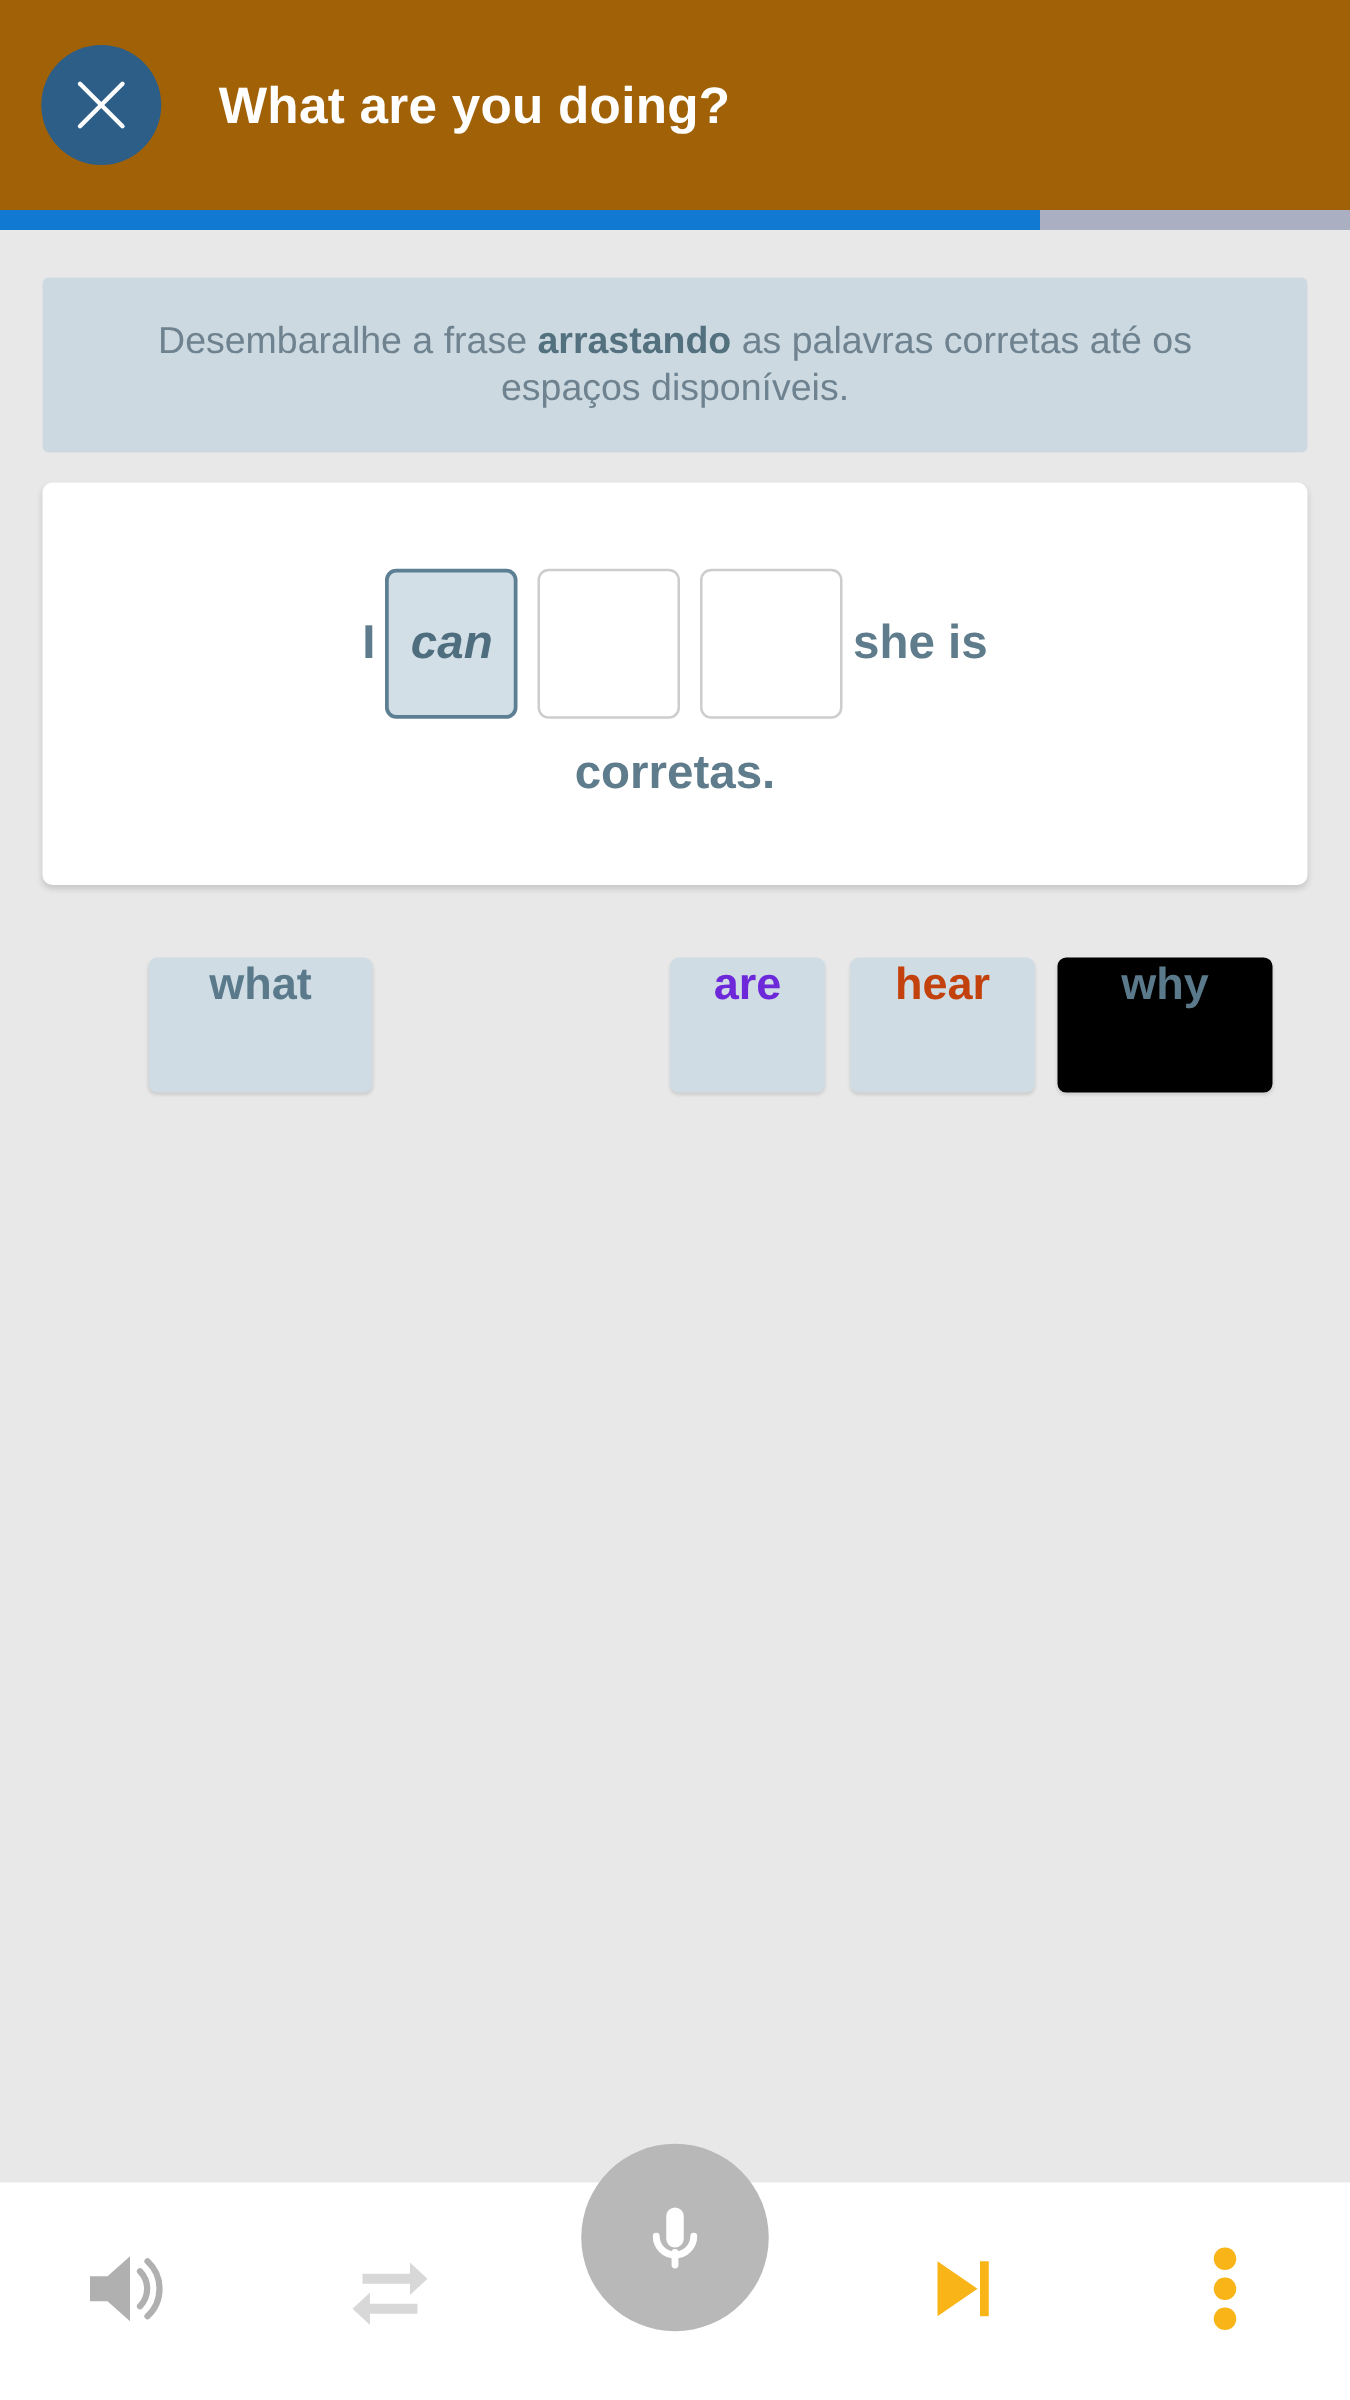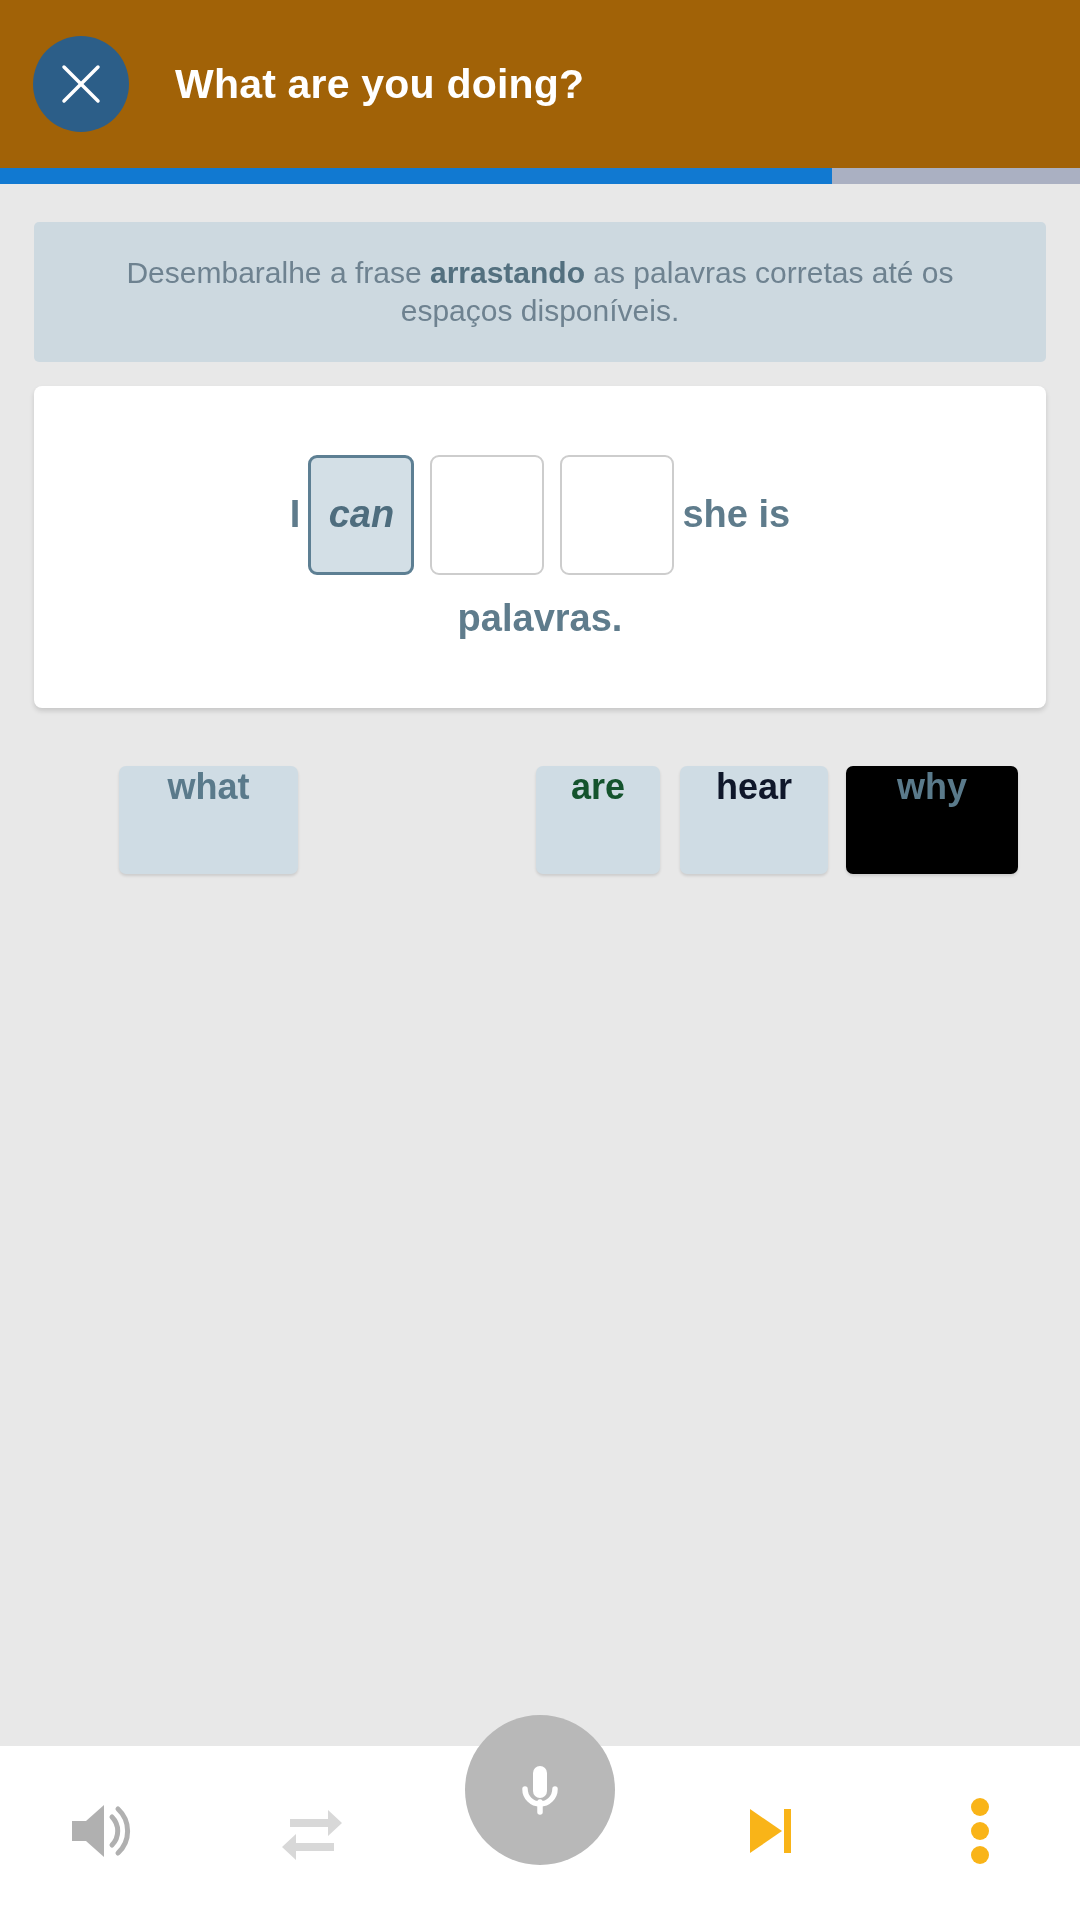--- a/index.html
+++ b/index.html
@@ -177,32 +177,32 @@
         <span class="slot-label">can</span>
       </div>
       <div class="slot">
         <span class="slot-label"></span>
       </div>
       <div class="slot">
         <span class="slot-label"></span>
       </div>
       <span class="sent-word">she is</span>
     </div>
-  <div id="sentence-line2">palavras.</div>
+  <div id="sentence-line2">corretas.</div>
 </div>
 
 <div id="word-bank">
     <div class="bank-tile" style="left: 119px; width: 179px; top: 0px; background: rgb(207, 220, 228);">
       <span class="bank-label" style="color: rgb(90, 122, 139);">what</span>
     </div>
     <div class="bank-tile" style="left: 536px; width: 124px; top: 0px; background: rgb(207, 220, 228);">
-      <span class="bank-label" style="color: #14532d;">are</span>
+      <span class="bank-label" style="color: #6d28d9;">are</span>
     </div>
     <div class="bank-tile" style="left: 680px; width: 148px; top: 0px; background: rgb(207, 220, 228);">
-      <span class="bank-label" style="color: #0f172a;">hear</span>
+      <span class="bank-label" style="color: #c2410c;">hear</span>
     </div>
     <div class="bank-tile" style="left: 846px; width: 172px; top: 0px; background: #000000;">
       <span class="bank-label" style="color: rgb(90, 122, 139);">why</span>
     </div>
   </div>
 
 <div id="mic-button">
   <span>
     <svg width="72" height="72" viewBox="0 0 72 72">
       <rect x="29" y="14" width="14" height="32" rx="7" fill="#ffffff"></rect>

